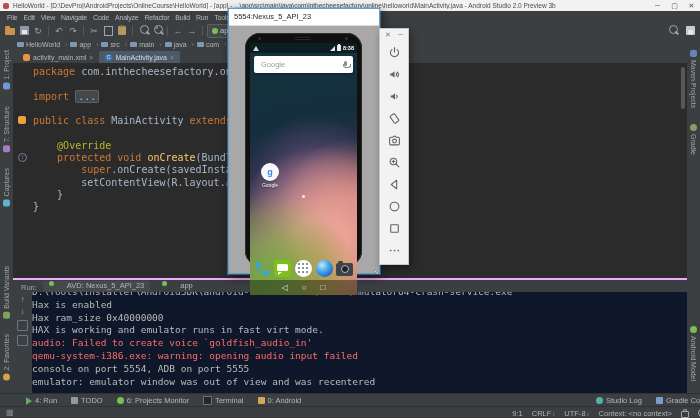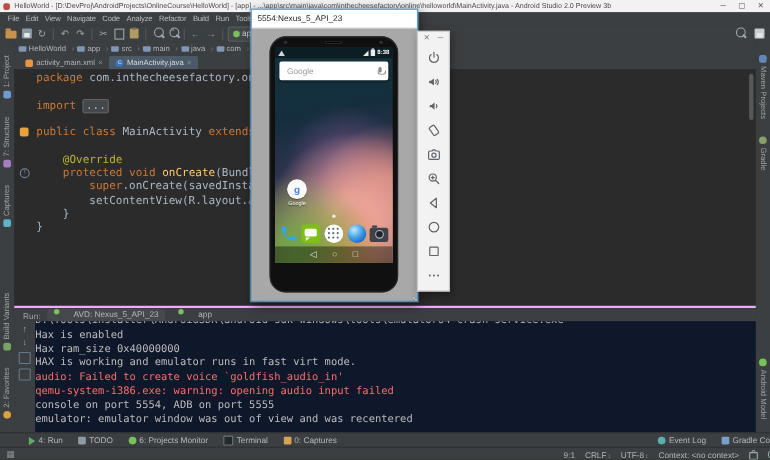--- a/index.html
+++ b/index.html
@@ -130,21 +130,21 @@
   .emu{position:absolute;left:228px;top:8px;width:150px;height:264px;border:1px solid #5a9fd4;
     box-shadow:0 0 0 1px rgba(130,180,225,.4),2px 3px 10px rgba(0,0,0,.55);background:#a8a8a8;z-index:20;}
   .emu-title{height:16px;background:#fff;border-bottom:1px solid #dcdcdc;font-size:7.5px;color:#2a2a2a;
     line-height:16px;padding-left:5px;}
   .emu-body{position:absolute;left:0;top:17px;right:0;bottom:0;background:#a8a8a8;}
   .phone{position:absolute;left:16px;top:7px;width:117px;height:233px;background:#101010;border-radius:15px;
     box-shadow:inset 0 0 0 1px #2d2d2d;}
   .pb-cam{position:absolute;left:13px;top:4px;width:3px;height:3px;border-radius:50%;background:#2f3338;}
   .pb-spk{position:absolute;left:50px;top:4px;width:16px;height:3px;border-radius:2px;background:#040404;box-shadow:inset 0 0 0 1px #2a2a2a;}
   .pb-cam2{position:absolute;right:14px;top:4px;width:3px;height:3px;border-radius:50%;background:#2f3338;}
-  .screen{position:absolute;left:5px;top:10px;width:107px;height:196px;overflow:hidden;background:
+  .screen{position:absolute;left:5px;top:10px;width:107px;height:252px;overflow:hidden;background:
     radial-gradient(circle at 18% 94%, rgba(110,170,70,.85) 0 6%, rgba(110,170,70,0) 34%),
     radial-gradient(circle at 48% 99%, rgba(210,150,70,.75) 0 5%, rgba(210,150,70,0) 28%),
     radial-gradient(circle at 68% 80%, rgba(236,164,152,.95) 0 12%, rgba(236,164,152,0) 46%),
     radial-gradient(circle at 96% 68%, rgba(214,132,120,.85) 0 9%, rgba(214,132,120,0) 38%),
     radial-gradient(circle at 60% 55%, rgba(140,92,150,.55) 0 8%, rgba(140,92,150,0) 44%),
     linear-gradient(168deg,#13333c 0%,#152e3e 32%,#303350 55%,#6a4a5e 76%,#86605a 92%,#7a6a4e 100%);}
   .pstat{position:absolute;left:0;top:0;right:0;height:10px;background:rgba(0,0,0,.4);display:flex;
     align-items:center;padding:0 3px;gap:2px;}
   .ps-left{width:0;height:0;border-left:3px solid transparent;border-right:3px solid transparent;border-bottom:5px solid #cfd6da;}
   .ps-sp{flex:1;}
@@ -360,26 +360,26 @@
     <span class="bbi">
       <span class="bi android"></span>
       <span>6: Projects Monitor</span>
     </span>
     <span class="bbi">
       <span class="bi term"></span>
       <span>Terminal</span>
     </span>
     <span class="bbi">
       <span class="bi msg"></span>
-      <span>0: Captures</span>
+      <span>0: Android</span>
     </span>
     <span class="bbright">
       <span class="bbi">
         <span class="bi evt"></span>
-        <span>Event Log</span>
+        <span>Studio Log</span>
       </span>
       <span class="bbi">
         <span class="bi gc"></span>
         <span>Gradle Console</span>
       </span>
     </span>
   </div>
 
   <div class="statusbar">
     <span class="sgrid">▦</span>

